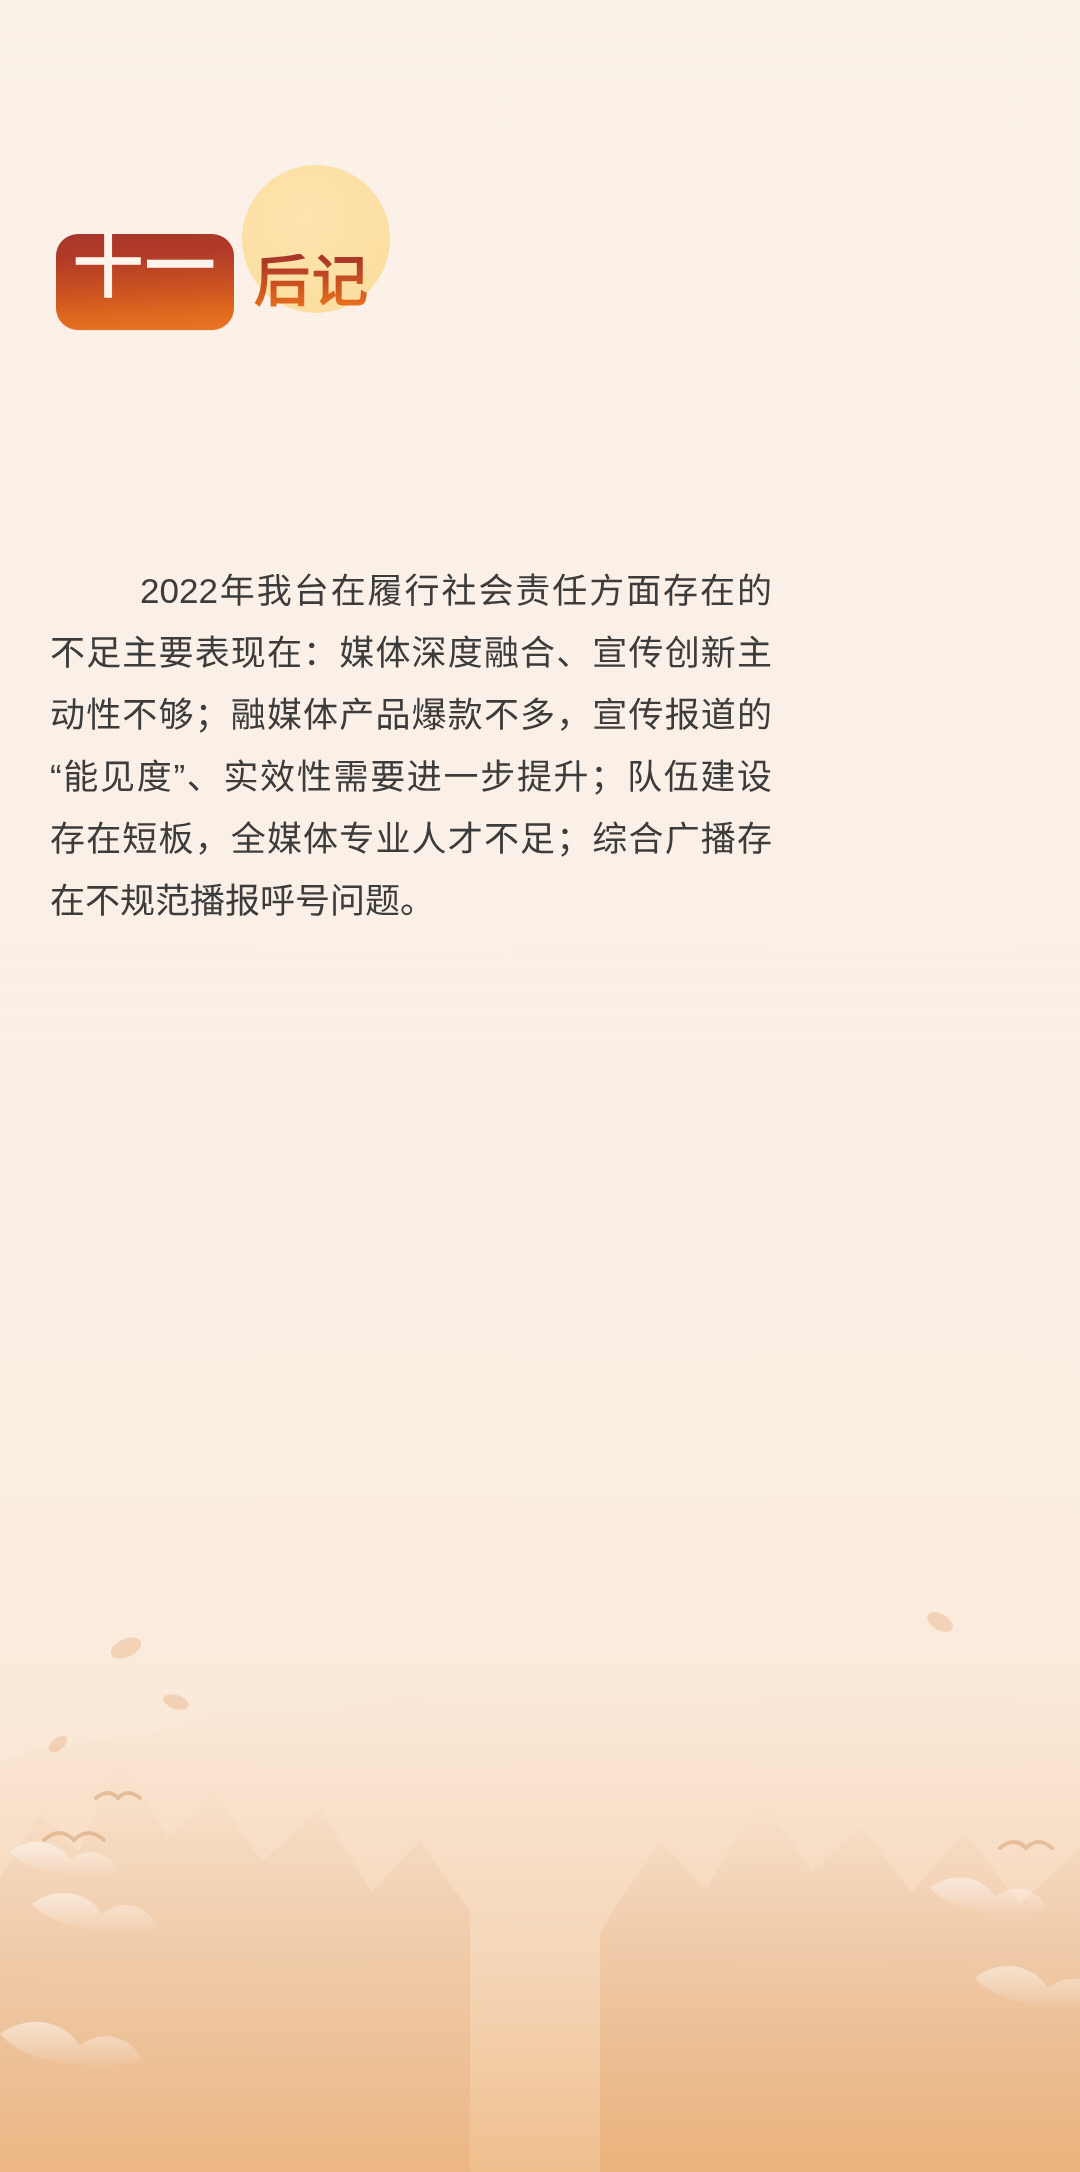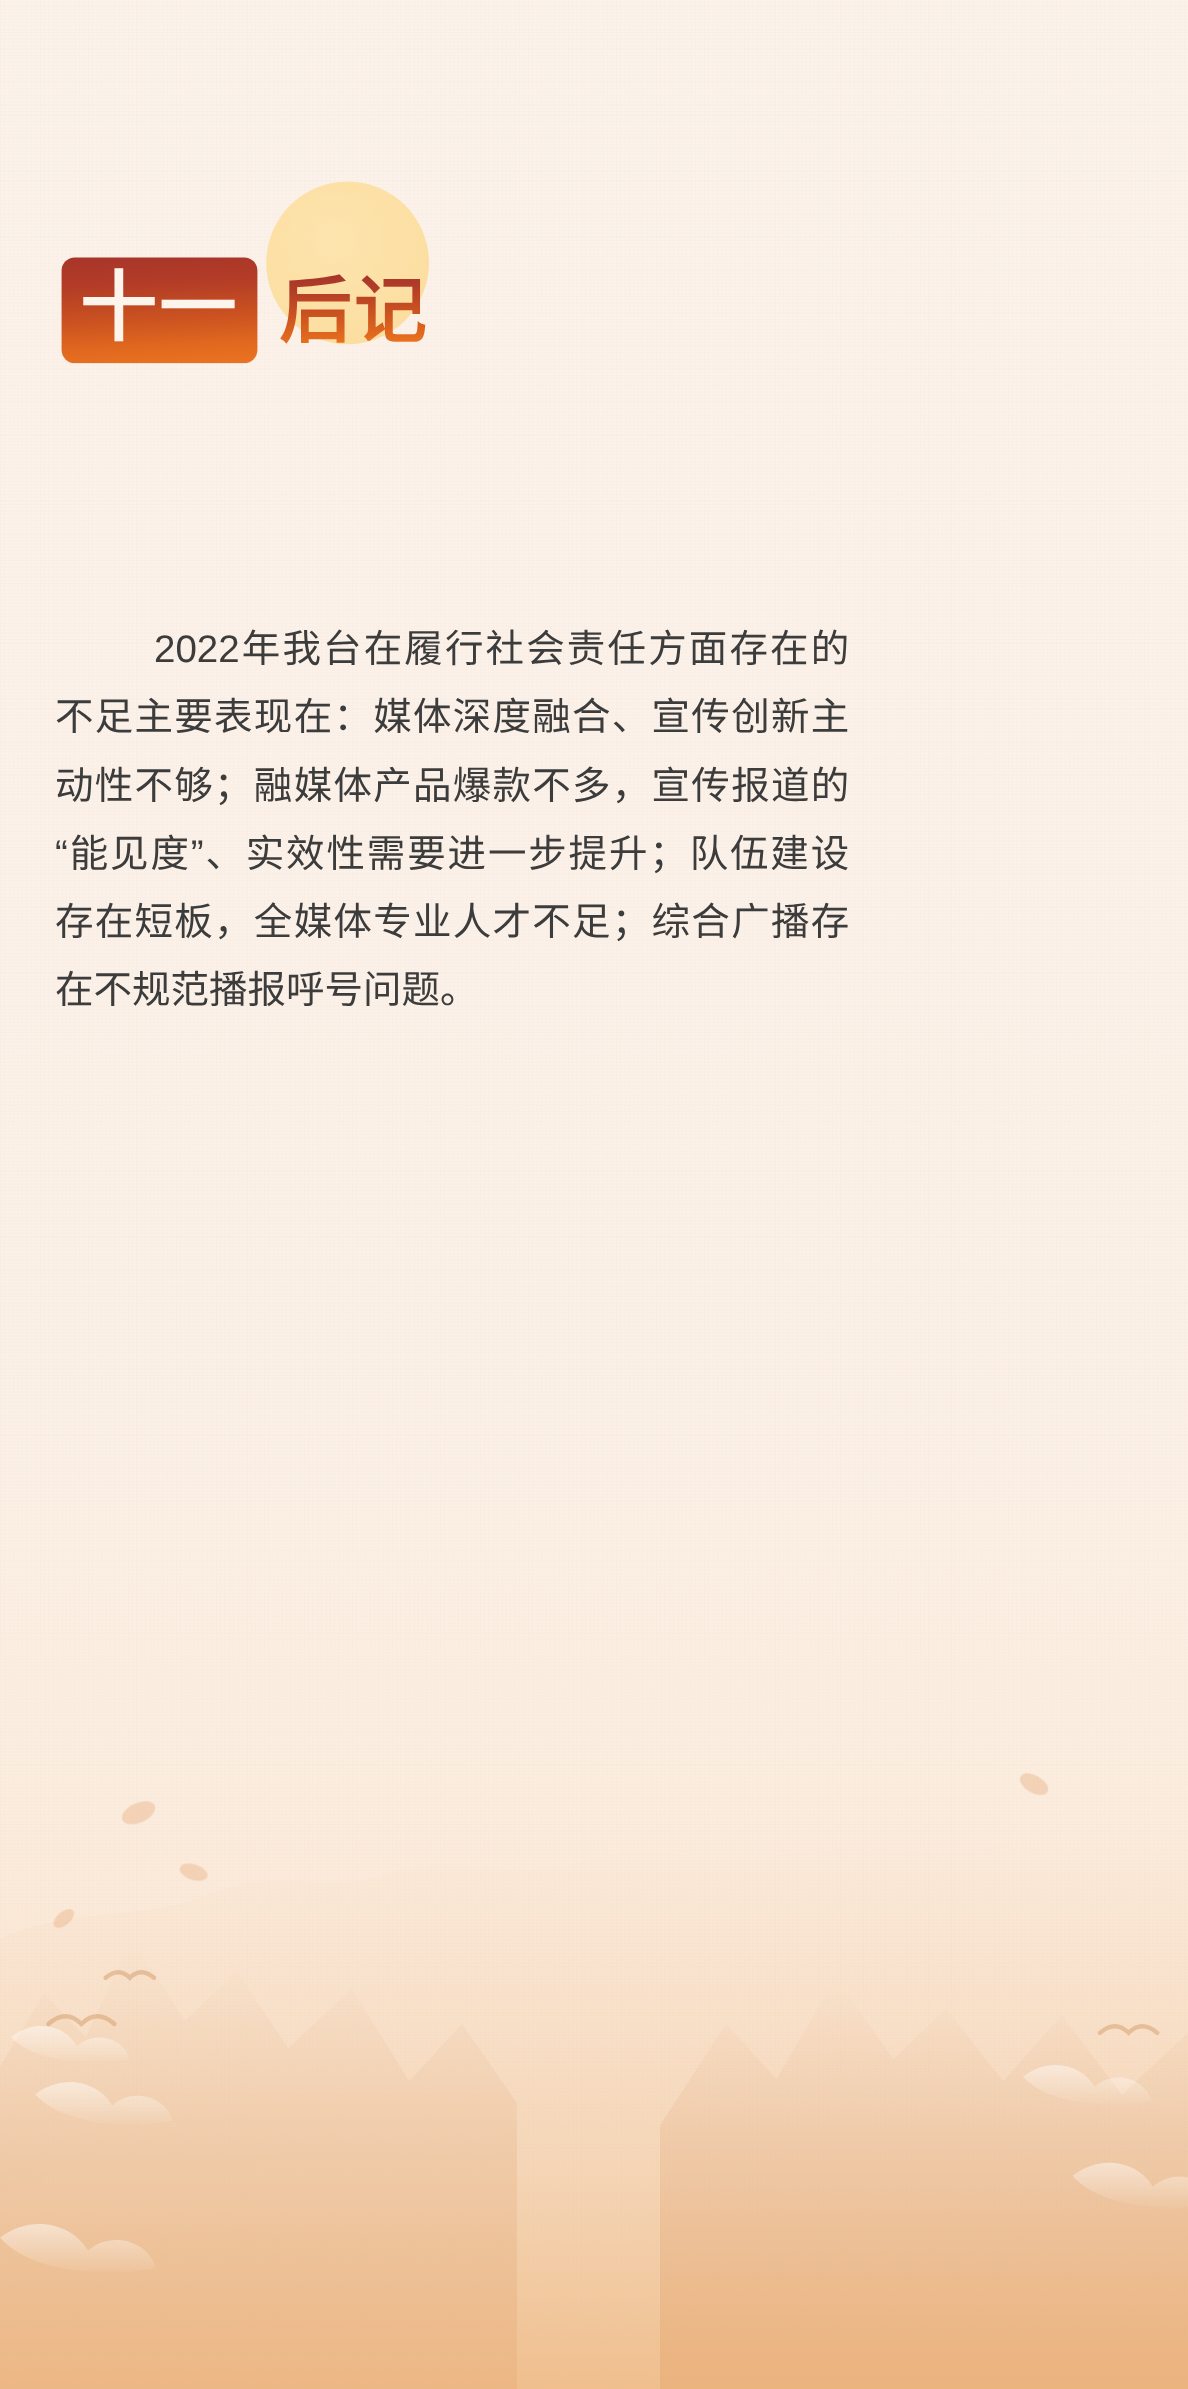--- a/index.html
+++ b/index.html
@@ -74,41 +74,40 @@
     width: 148px;
     height: 148px;
     border-radius: 50%;
     background: radial-gradient(circle at 42% 36%, #fde4ae 0%, #fcdfa3 60%, #fbdb9b 100%);
     z-index: 1;
   }
   #num-badge {
     position: relative;
     z-index: 3;
     display: inline-flex;
-    align-items: center;
     justify-content: center;
     min-width: 162px;
     height: 96px;
     padding: 0 8px;
-    border-radius: 12px;
+    border-radius: 22px;
     background: linear-gradient(177deg, #a8352a 0%, #b23c27 26%, #cc5320 58%, #e1691f 82%, #ea7322 100%);
     color: #fdf4ec;
     font-size: 70px;
     font-weight: 700;
     letter-spacing: 2px;
     line-height: 1;
     box-shadow: 0 1px 0 rgba(120,50,30,.08);
   }
   #num-badge span { display:block; transform: translateY(-2px); }
 
   #title-word {
     position: relative;
     z-index: 3;
     margin-left: 20px;
-    font-size: 66px;
+    font-size: 56px;
     font-weight: 800;
     line-height: 1;
     letter-spacing: 2px;
     background: linear-gradient(178deg, #a3342a 0%, #b23c28 22%, #cc5420 56%, #e26a1e 84%, #ef7a23 100%);
     -webkit-background-clip: text;
     background-clip: text;
     color: transparent;
     -webkit-text-fill-color: transparent;
   }
 

